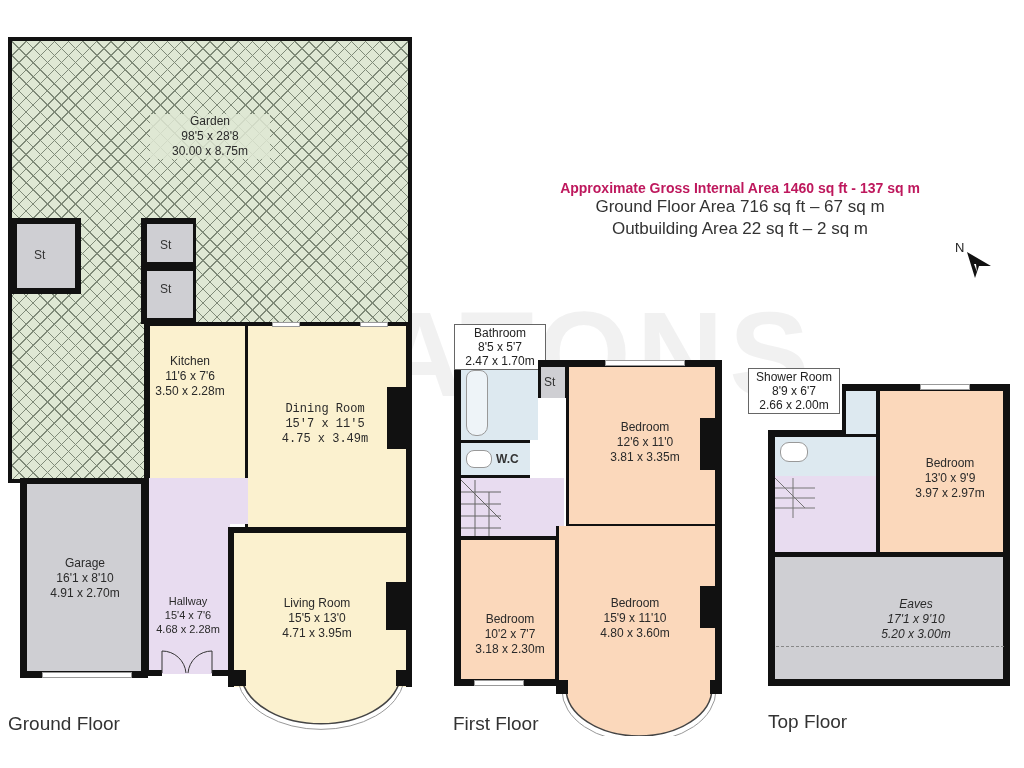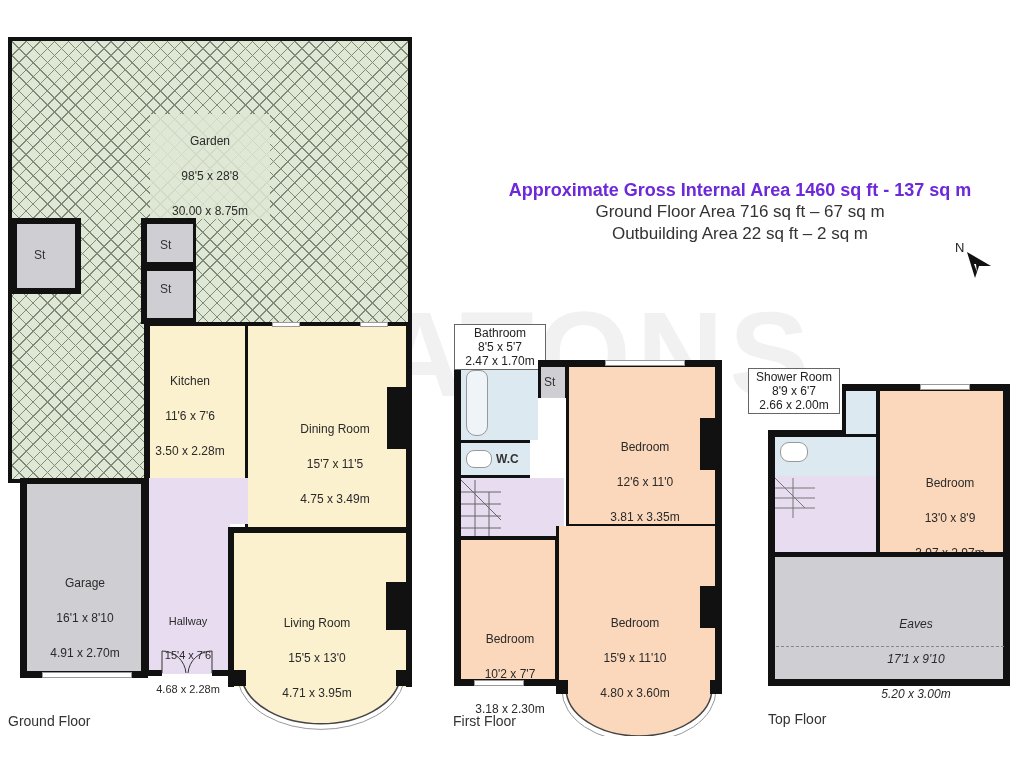--- a/index.html
+++ b/index.html
@@ -1,36 +1,36 @@
 <!DOCTYPE html>
 <html><head>
 <meta charset="utf-8">
 <style>
   html,body{margin:0;padding:0;background:#fff;}
   body{width:1024px;height:768px;position:relative;overflow:hidden;font-family:"Liberation Sans",sans-serif;color:#222;}
   .abs{position:absolute;}
   .wall{position:absolute;background:#111;}
   .room{position:absolute;box-sizing:border-box;}
   .label{position:absolute;text-align:center;font-size:12px;line-height:15px;color:#2a2a2a;white-space:nowrap;}
-  .label .n{display:block;margin-top:20px;}
-  .floor-title{position:absolute;font-size:14px;color:#333;}
+  .label .n{display:block;}
+  .floor-title{position:absolute;font-size:19px;color:#333;}
   .garden{background-color:#dfe8d4;
     background-image:
       repeating-linear-gradient(45deg, transparent 0 9px, #7f8a78 9px 10px),
       repeating-linear-gradient(-45deg, transparent 0 9px, #7f8a78 9px 10px);}
   .cream{background:#fbf1cf;}
   .peach{background:#fbd8bb;}
   .lilac{background:#e8dcf0;}
   .grey{background:#cfcfd3;}
   .blue{background:#dde9f0;}
   .store-lbl{position:absolute;font-size:12px;color:#333;}
   .callout{position:absolute;background:#fff;border:1px solid #666;font-size:12px;line-height:14px;text-align:center;padding:1px 2px;}
   .window{position:absolute;background:#fff;border:1px solid #999;box-sizing:border-box;}
   #summary{position:absolute;left:460px;top:180px;width:560px;text-align:center;}
-  #summary .gia{font-weight:bold;font-size:18px;color:#6d28d9;}
+  #summary .gia{font-weight:bold;font-size:14px;color:#be185d;}
   #summary .line{font-size:17px;color:#333;line-height:22px;}
   .watermark{position:absolute;left:220px;top:285px;font-size:120px;font-weight:bold;color:rgba(200,200,200,0.25);letter-spacing:6px;}
 </style>
 </head>
 <body>
 
 <div class="watermark">STATONS</div>
 
 <div>
 
@@ -53,21 +53,21 @@
   <div class="label" style="left:150px;top:354px;width:80px;">
     <span class="n">Kitchen</span>
     <span class="n">11'6 x 7'6</span>
     <span class="n">3.50 x 2.28m</span>
   </div>
 
   <div class="room cream" style="left:245px;top:322px;width:167px;height:205px;border-right:6px solid #111;border-top:4px solid #111;border-left:3px solid #111;"></div>
   <div class="window" style="left:272px;top:322px;width:28px;height:5px;"></div>
   <div class="window" style="left:360px;top:322px;width:28px;height:5px;"></div>
   <div class="wall" style="left:387px;top:387px;width:19px;height:62px;"></div>
-  <div class="label" style="left:280px;top:402px;width:110px;">
+  <div class="label" style="left:270px;top:402px;width:110px;font-family:Liberation Mono, monospace;">
     <span class="n">Dining Room</span>
     <span class="n">15'7 x 11'5</span>
     <span class="n">4.75 x 3.49m</span>
   </div>
 
   <div class="room grey" style="left:20px;top:478px;width:128px;height:200px;border:7px solid #111;border-top-width:6px;"></div>
   <div class="window" style="left:42px;top:672px;width:90px;height:6px;"></div>
   <div class="label" style="left:40px;top:556px;width:90px;text-align:center;">
     <span class="n">Garage</span>
     <span class="n">16'1 x 8'10</span>
@@ -194,21 +194,21 @@
         <line x1="0" y1="30" x2="40" y2="30"></line>
       <line x1="18" y1="0" x2="18" y2="40"></line>
         <line x1="0" y1="0" x2="30" y2="30"></line>
     </g>
   </svg>
 
   <div class="room peach" style="left:876px;top:384px;width:134px;height:168px;border-top:7px solid #111;border-right:7px solid #111;border-left:4px solid #111;"></div>
   <div class="window" style="left:920px;top:384px;width:50px;height:6px;"></div>
   <div class="label" style="left:900px;top:456px;width:100px;">
     <span class="n">Bedroom</span>
-    <span class="n">13'0 x 8'9</span>
+    <span class="n">13'0 x 9'9</span>
     <span class="n">3.97 x 2.97m</span>
   </div>
 
   <div class="room grey" style="left:768px;top:552px;width:242px;height:134px;border:7px solid #111;border-top:5px solid #111;"></div>
   <div class="abs" style="left:776px;top:646px;width:228px;border-top:1px dashed #888;"></div>
   <div class="label" style="left:866px;top:597px;width:100px;font-style:italic;">
     <span class="n">Eaves</span>
     <span class="n">17'1 x 9'10</span>
     <span class="n">5.20 x 3.00m</span>
   </div>

